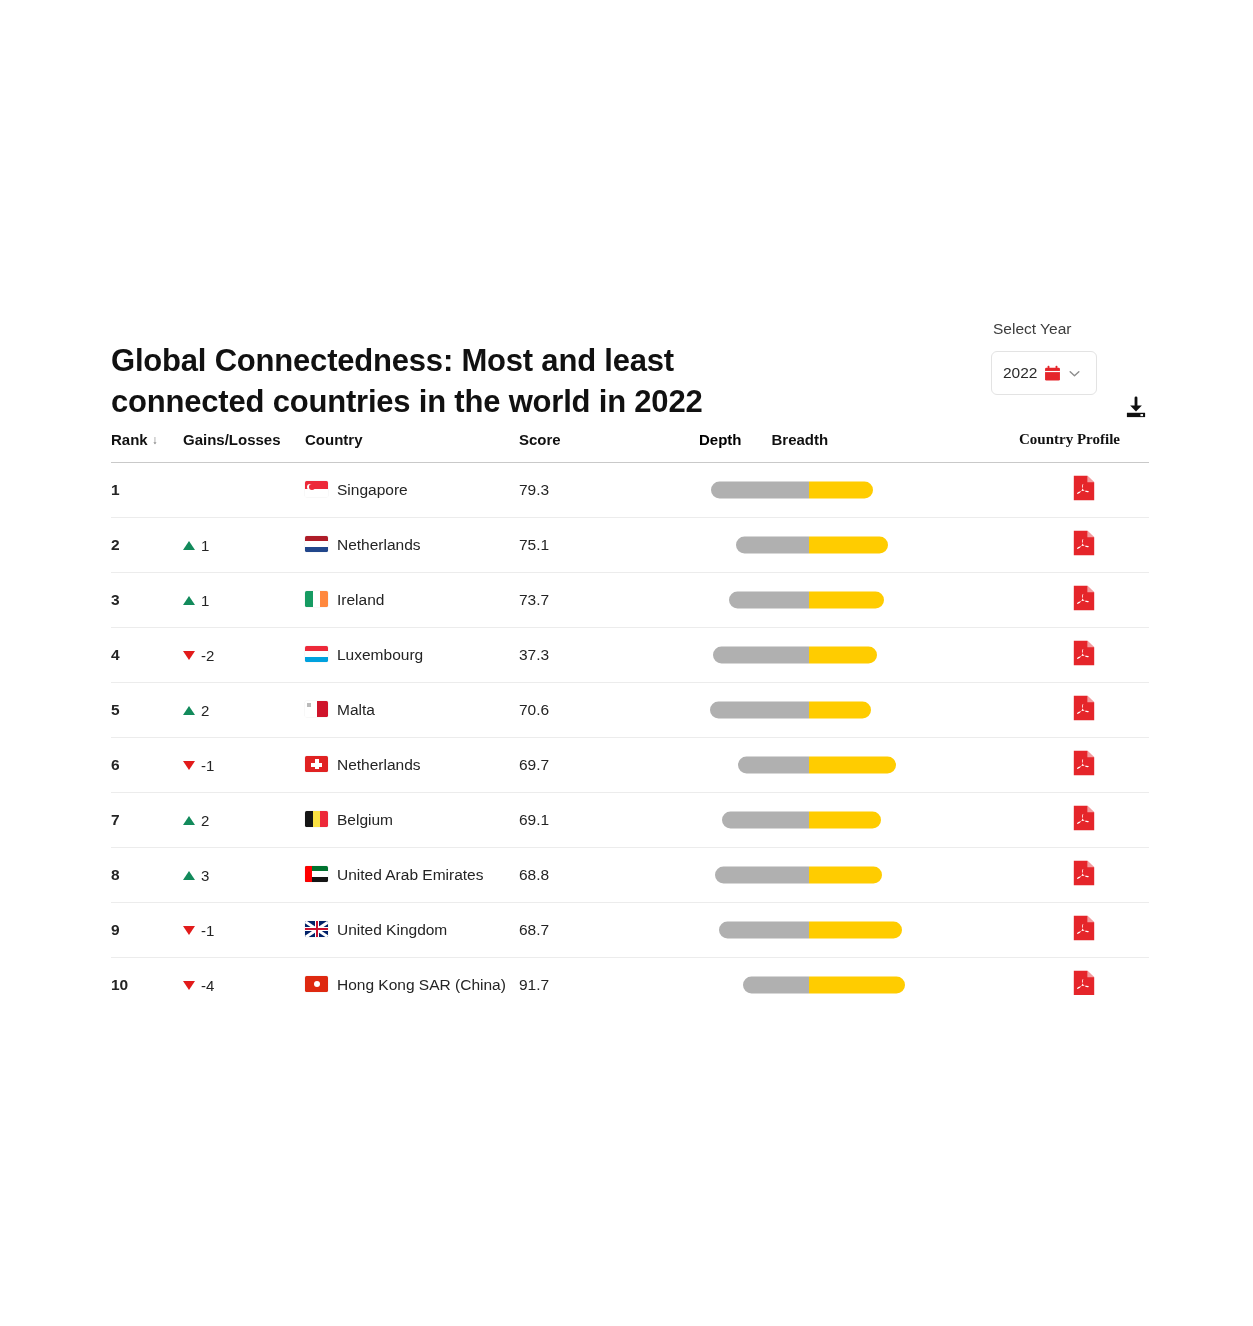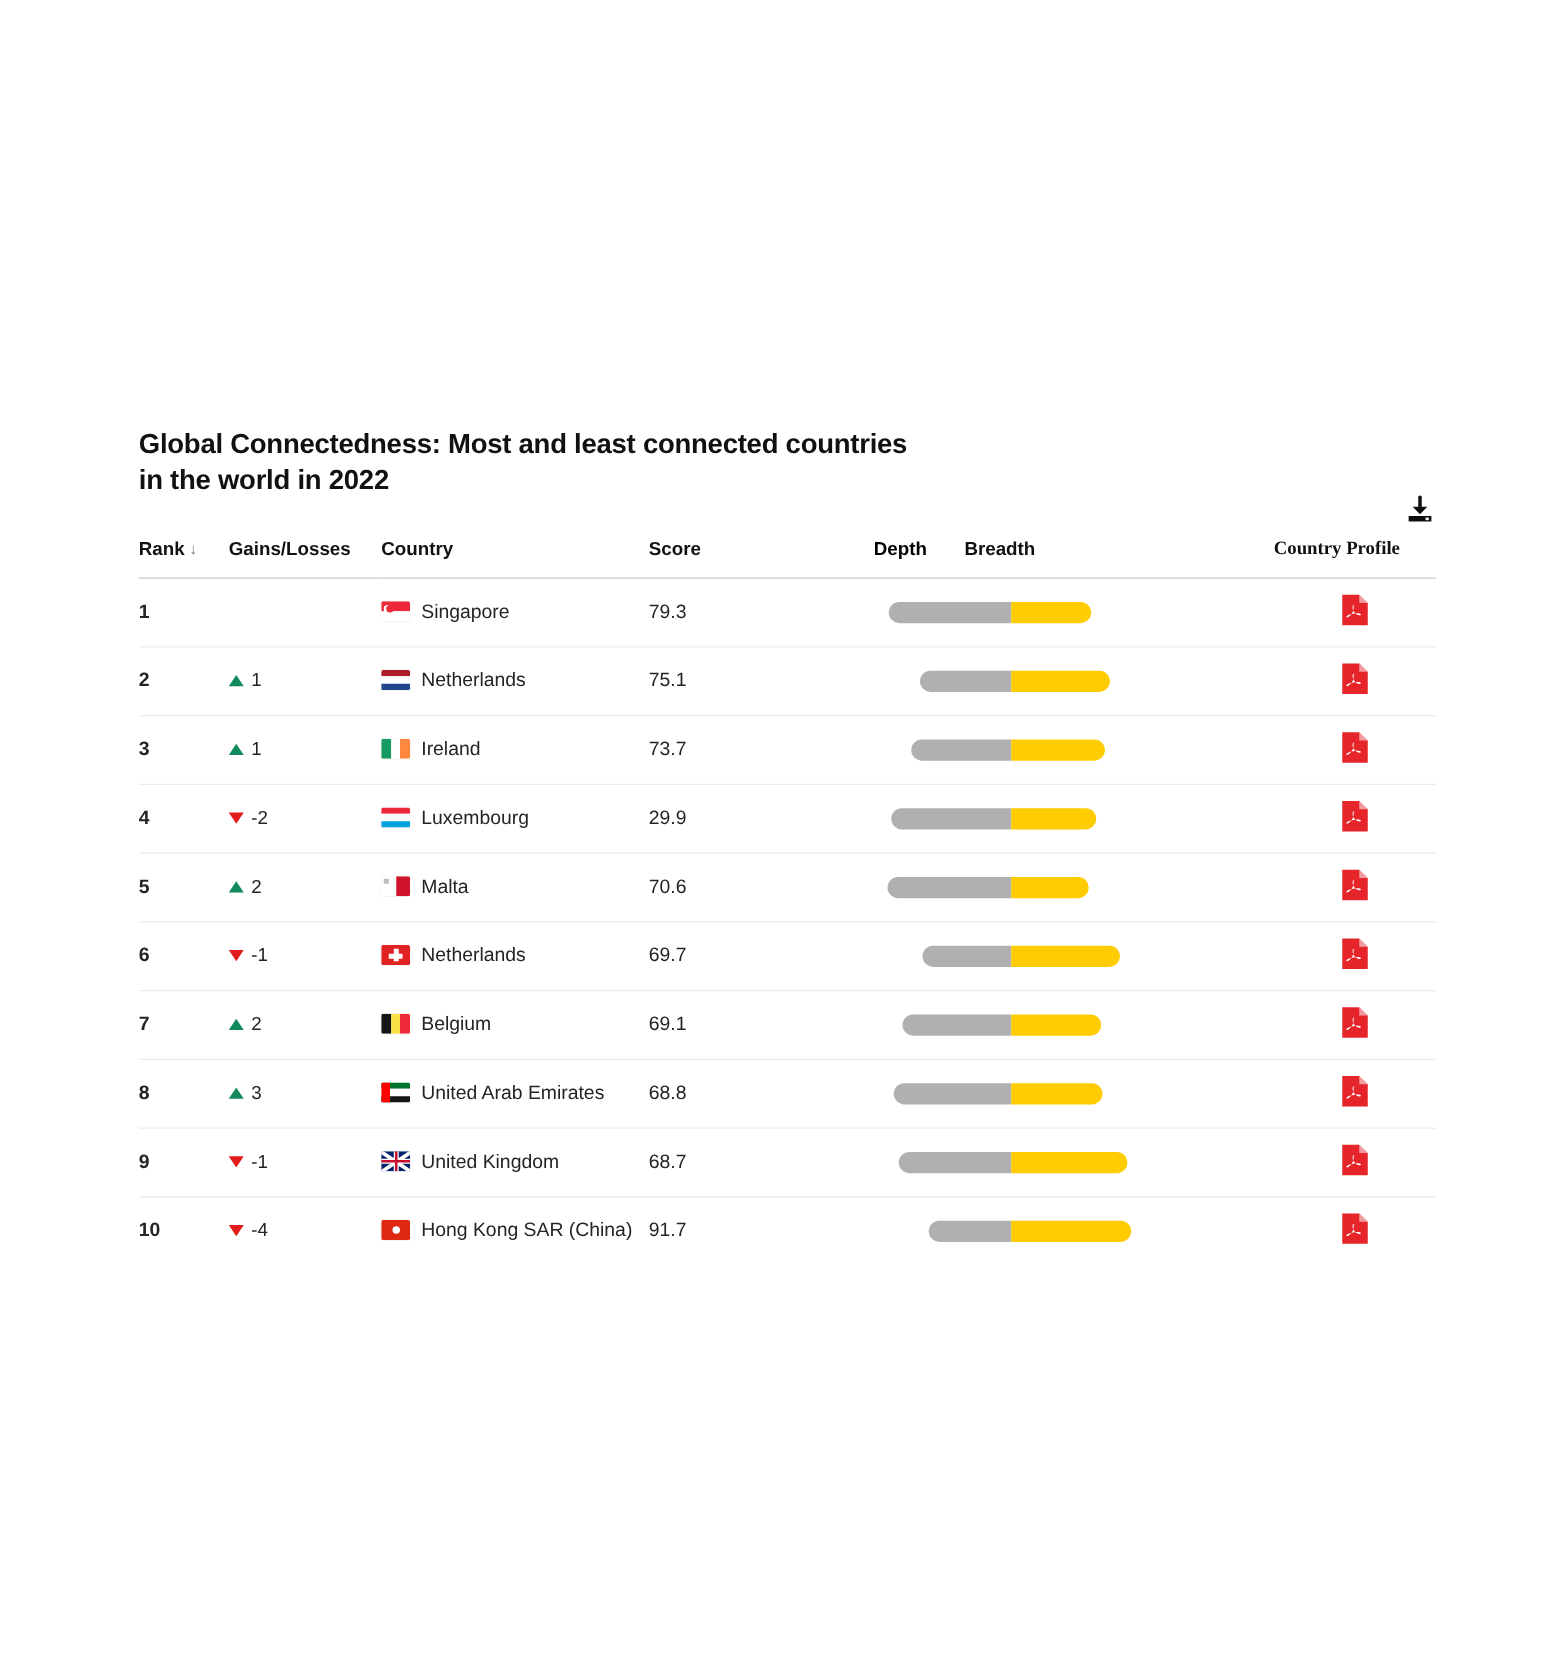--- a/index.html
+++ b/index.html
@@ -30,21 +30,21 @@
   .top-area {
     position: relative;
     height: 105px;
   }
 
   .title {
     position: absolute;
     left: 0;
     top: 20px;
     width: 620px;
-    font-size: 22px;
+    font-size: 31px;
     font-weight: 700;
     line-height: 1.33;
     letter-spacing: -0.2px;
     color: #111111;
   }
 
   .controls {
     position: absolute;
     right: 0;
     top: 0;
@@ -236,20 +236,39 @@
 
 <div id="widget">
 
   <div class="top-area">
 
     <div class="title">Global Connectedness: Most and least connected countries in the world in 2022</div>
 
     <div class="controls">
 
 
+      <div class="control-group">
+        <div class="control-label">Select Year</div>
+        <div class="yearbox">
+          <span class="year-value">2022</span>
+          <span style="line-height:0;">
+            <svg width="17" height="17" viewBox="0 0 16 16" aria-hidden="true">
+              <rect x="1" y="2.6" width="14" height="12" rx="1.2" fill="#e5252a"></rect>
+              <rect x="1" y="5.6" width="14" height="1.1" fill="#ffffff"></rect>
+              <rect x="3.4" y="0.7" width="1.7" height="3.2" rx="0.6" fill="#e5252a"></rect>
+              <rect x="10.9" y="0.7" width="1.7" height="3.2" rx="0.6" fill="#e5252a"></rect>
+            </svg>
+          </span>
+          <span class="chev">
+            <svg width="13" height="13" viewBox="0 0 12 12" aria-hidden="true">
+              <path d="M2 4.3 L6 8.1 L10 4.3" fill="none" stroke="#8d8d8d" stroke-width="1.3" stroke-linecap="round" stroke-linejoin="round"></path>
+            </svg>
+          </span>
+        </div>
+      </div>
 
       <div class="download-wrap">
         <span style="line-height:0;cursor:pointer;">
           <svg width="26" height="26" viewBox="0 0 24 24" aria-hidden="true">
             <path d="M12 2.6 v9.2" stroke="#101010" stroke-width="2.6" stroke-linecap="round"></path>
             <path d="M6.6 9.6 L12 15.2 L17.4 9.6 Z" fill="#101010"></path>
             <path d="M3.6 16.4 h16.8 v4.0 h-16.8 Z" fill="#101010"></path>
             <rect x="16.1" y="17.6" width="2.4" height="1.9" fill="#ffffff"></rect>
           </svg>
         </span>
@@ -376,21 +395,21 @@
           <td>
             <span class="country-cell">
               <span class="flag">
                 <i style="left:0;top:0;width:100%;height:33.4%;background:#ed2939"></i>
                 <i style="left:0;top:33.4%;width:100%;height:33.3%;background:#fff"></i>
                 <i style="left:0;top:66.7%;width:100%;height:33.3%;background:#00a1de"></i>
               </span>
               <span>Luxembourg</span>
             </span>
           </td>
-          <td>29.9</td>
+          <td>37.3</td>
           <td>
             <div class="bar-track">
               <div class="bar-seg bar-depth" style="left:14px;width:96px;"></div>
               <div class="bar-seg bar-breadth" style="left:110px;width:68px;"></div>
             </div>
           </td>
           <td class="cell-pdf"><span class="pdf-link"><svg width="22" height="26" viewBox="0 0 22 26" aria-hidden="true">
                 <path d="M0.8 0.8 H14.4 L21.2 7.3 V25.2 H0.8 Z" fill="#e5252a"></path>
                 <path d="M14.4 0.8 L21.2 7.3 H14.4 Z" fill="#ffffff" opacity="0.55"></path>
                 <path d="M10.9 9.2 c-0.9 0 -1.2 0.8 -1.0 1.9 c0.2 1.1 -0.5 3.2 -1.4 4.7 c-1.1 1.8 -2.9 3.1 -3.8 3.1 c-0.7 0 -0.9 -0.6 -0.3 -1.1 c1.0 -0.9 3.5 -1.6 6.2 -2.0 c2.4 -0.3 4.5 -0.2 5.0 0.4 c0.4 0.5 -0.1 1.0 -1.0 1.0 c-1.4 0 -3.3 -1.2 -4.4 -2.8 c-0.9 -1.3 -1.3 -3.0 -1.1 -4.2 c0.1 -0.7 0.4 -1.0 1.0 -1.0 Z" fill="#ffffff"></path>

